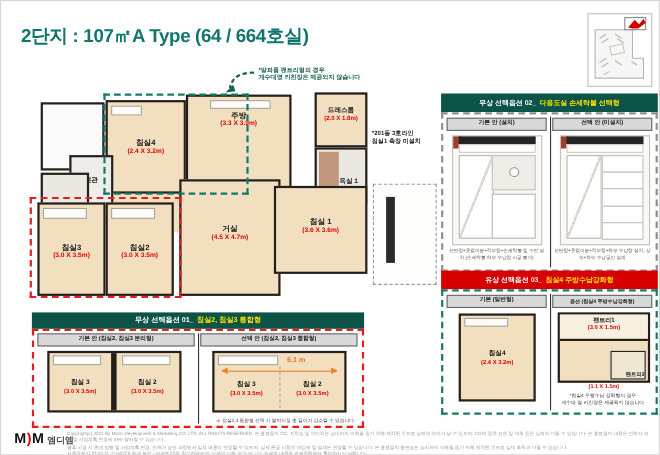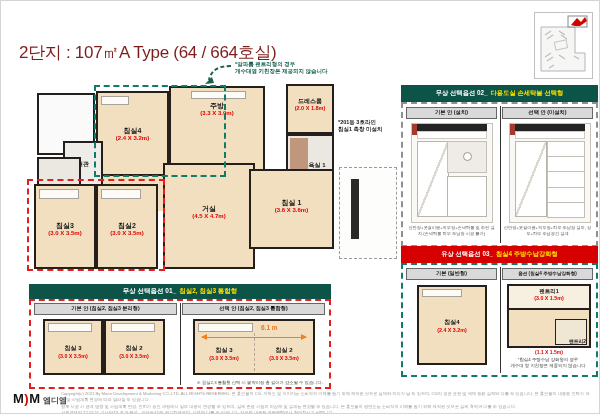--- a/index.html
+++ b/index.html
@@ -1,18 +1,18 @@
 <!DOCTYPE html>
 <html><head>
 <meta charset="utf-8">
 <style>
   html,body{margin:0;padding:0;background:#e8e8e8;font-family:"Liberation Sans",sans-serif;}
   #slide{position:relative;width:600px;height:414px;background:#fff;overflow:hidden;border:1px solid #d5d5d5;box-sizing:border-box;}
   .abs{position:absolute;box-sizing:border-box;}
-  .title{position:absolute;left:18px;top:20px;font-size:17px;font-weight:normal;color:#7f1d1d;letter-spacing:-0.3px;margin-top:20px;}
+  .title{position:absolute;left:18px;top:20px;font-size:17px;font-weight:bold;color:#0f766e;letter-spacing:-0.3px;}
   
   .room{position:absolute;background:#f1dfc0;border:2.5px solid #241f1b;box-sizing:border-box;}
   .soft{background:#efede9;}
   .bath{background:#ebe7e1;}
   .noborder{border:none;}
   .rl{position:absolute;left:0;right:0;text-align:center;line-height:1.2;}
   .rname{font-size:7px;font-weight:bold;color:#151515;}
   .rname.small{font-size:6px;}
   .rdim{font-size:6px;font-weight:bold;color:#e10000;}
   .closet{position:absolute;background:#fcfbf8;border:1px solid #a8a399;box-sizing:border-box;}

